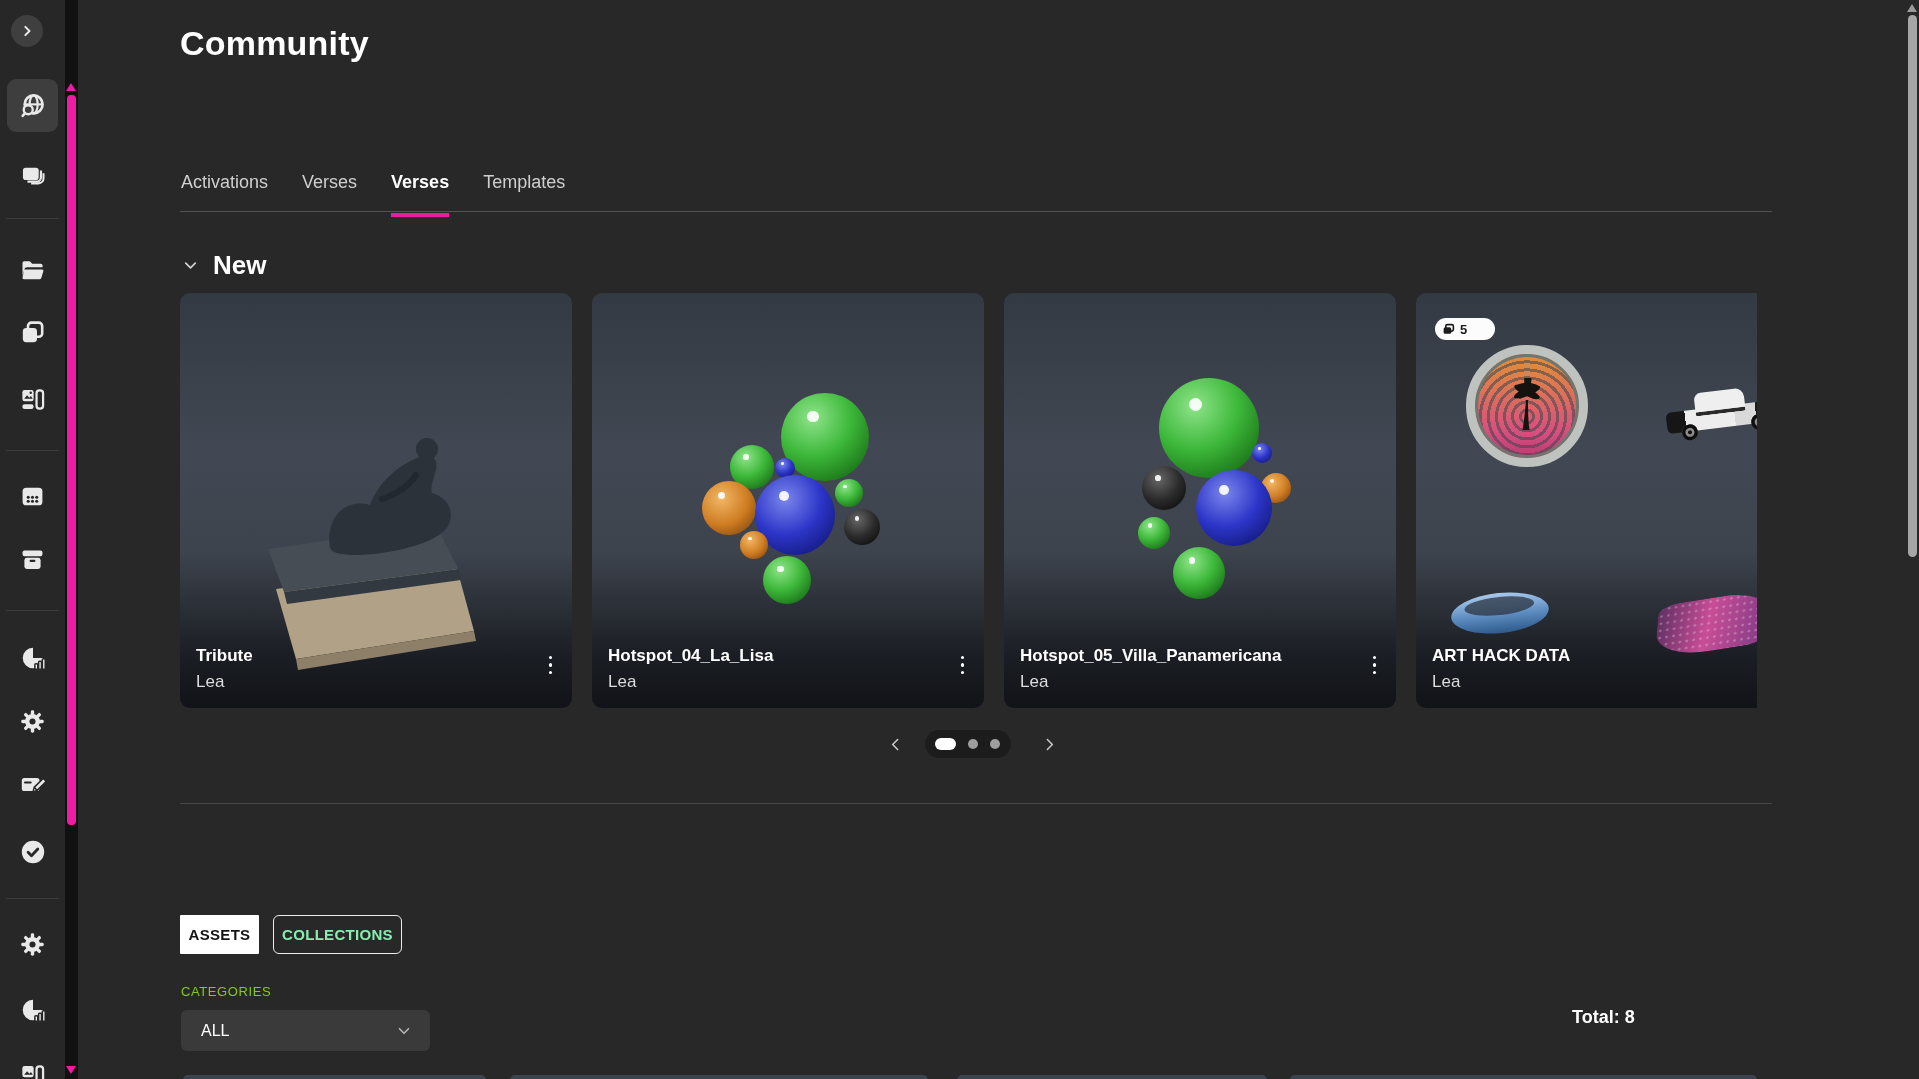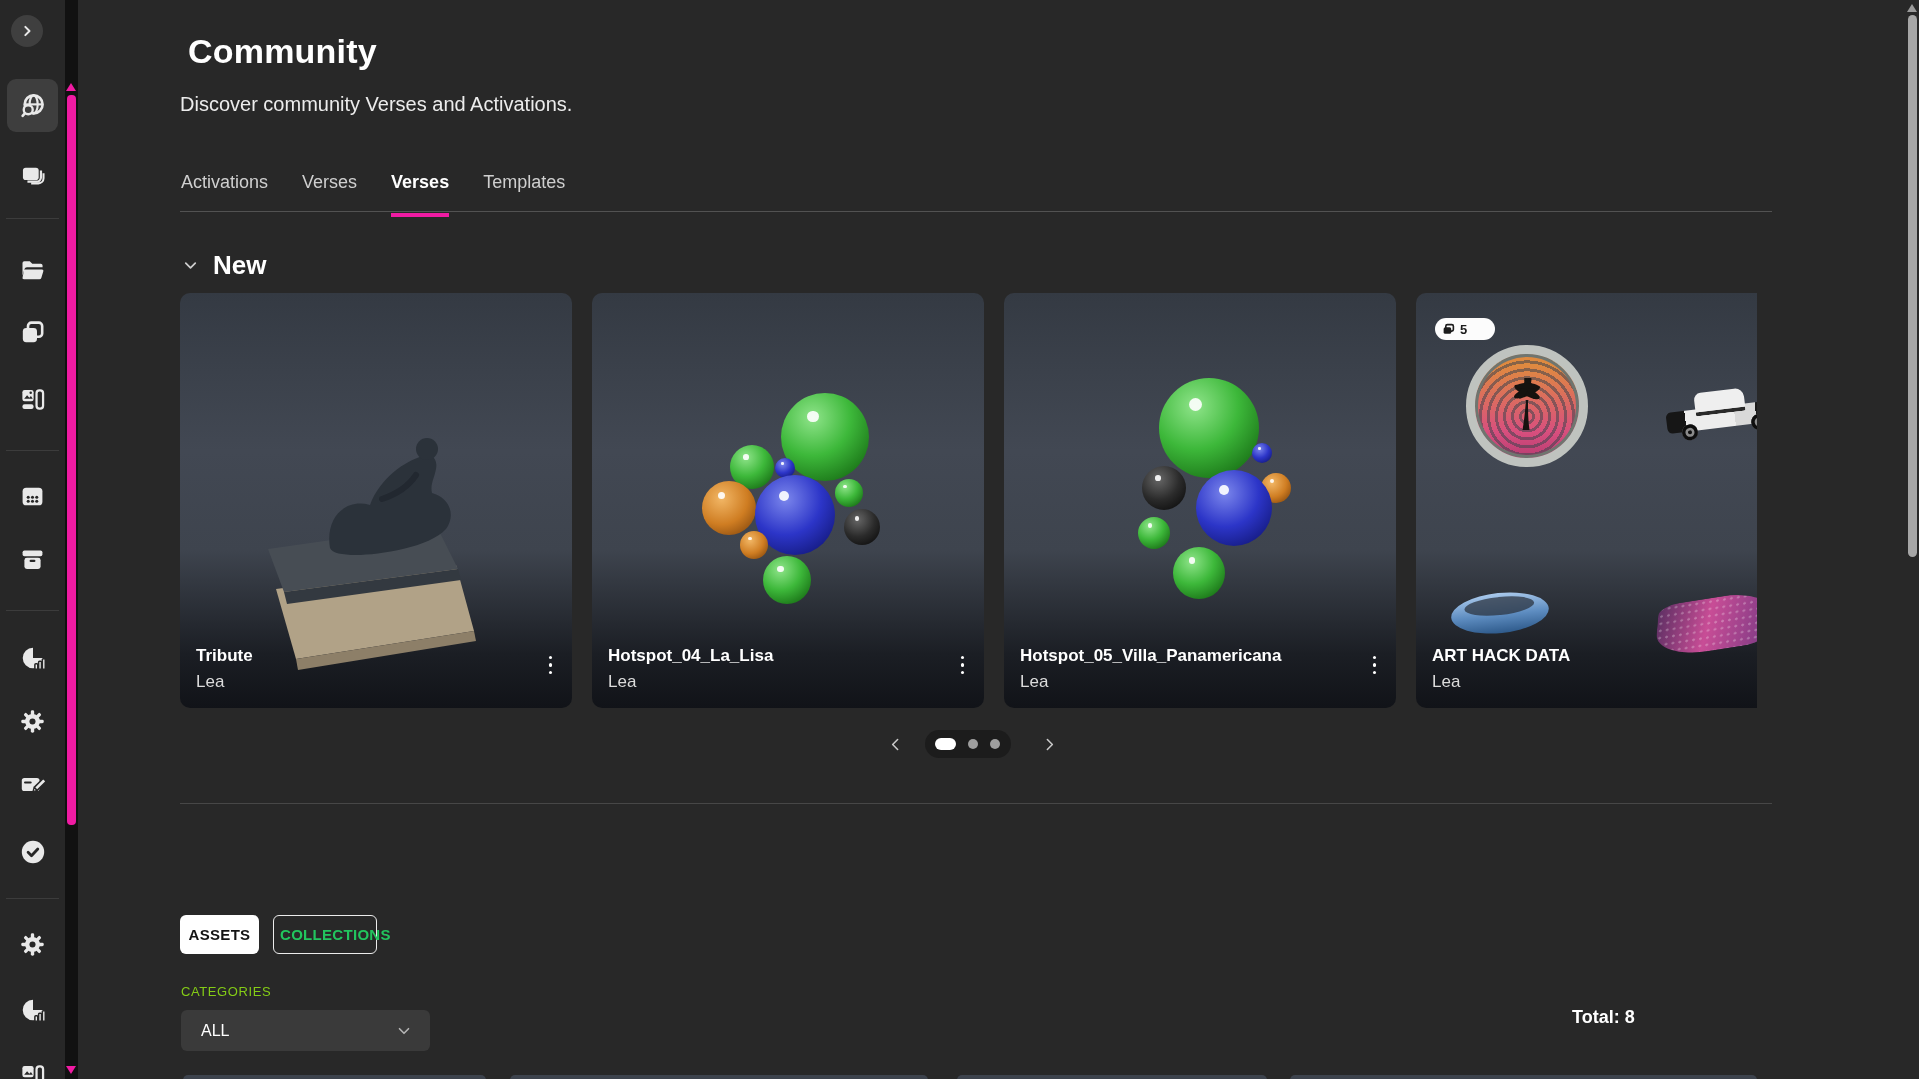--- a/index.html
+++ b/index.html
@@ -89,23 +89,23 @@
     display:flex;align-items:center;gap:12px;padding:0 10px;box-sizing:border-box;}
   .dot-active{width:21px;height:12px;border-radius:6px;background:#fff;cursor:pointer;}
   .dot{width:10px;height:10px;border-radius:50%;background:#9e9e9e;cursor:pointer;}
   .car-arrow{position:absolute;top:731px;width:26px;height:26px;display:flex;align-items:center;justify-content:center;cursor:pointer;}
 
   
   .search-bar{position:absolute;left:180px;top:851px;width:1592px;height:38px;background:#3e3e3e;border-radius:6px;display:flex;align-items:center;box-sizing:border-box;padding-left:13px;}
   .search-bar input{flex:1;background:transparent;border:none;outline:none;color:#e4e4e4;font-size:17px;margin-left:11px;font-family:"Liberation Sans",sans-serif;}
   .search-bar input::placeholder{color:#9b9b9b;}
 
-  .btn-assets{position:absolute;left:180px;top:915px;width:79px;height:39px;background:#fff;color:#141414;border:none;border-radius:6px;
+  .btn-assets{position:absolute;left:180px;top:915px;width:79px;height:39px;background:#fff;color:#141414;border:none;border-radius:1px;
     font-size:15px;font-weight:bold;letter-spacing:.3px;cursor:pointer;font-family:"Liberation Sans",sans-serif;}
-  .btn-collections{position:absolute;left:273px;top:915px;width:104px;height:39px;background:transparent;color:#22c55e;border:1.5px solid #ececec;border-radius:6px;
+  .btn-collections{position:absolute;left:273px;top:915px;width:129px;height:39px;background:transparent;color:#86efac;border:1.5px solid #ececec;border-radius:6px;
     font-size:15px;font-weight:600;letter-spacing:.3px;cursor:pointer;font-family:"Liberation Sans",sans-serif;}
 
   .cat-label{position:absolute;left:181px;top:984px;font-size:13px;color:#84cc16;letter-spacing:.6px;}
   .dropdown{position:absolute;left:181px;top:1010px;width:249px;height:41px;background:#3a3a3a;border-radius:6px;
     display:flex;align-items:center;justify-content:space-between;padding:0 17px 0 20px;box-sizing:border-box;cursor:pointer;}
   .dropdown .val{font-size:16px;font-weight:400;color:#fff;}
 
   .total{position:absolute;left:1572px;top:1007px;width:200px;text-align:left;font-size:18px;font-weight:bold;}
 
   .strip{position:absolute;top:1075px;height:5px;background:#3d434d;border-radius:8px 8px 0 0;cursor:pointer;}
@@ -264,22 +264,21 @@
       </svg>
     </div>
   </nav>
 
   <div class="sb-scroll">
     <div class="tri-up-pink"></div>
     <div class="sb-thumb"></div>
     <div class="tri-down-pink"></div>
   </div>
 
-  <h1 class="page-title" style="margin:8px;text-align:right;">Community</h1>
-  <div class="page-subtitle">Discover community Verses and Activations.</div>
+  <h1 class="page-title" style="margin:0;text-align:right;">Community</h1>
 
   <div class="tabs">
     <div class="tab">Activations</div>
     <div class="tab">Verses</div>
     <div class="tab active">Verses</div>
     <div class="tab">Templates</div>
   </div>
   <div class="divider" style="left:180px;top:211px;width:1592px;"></div>
 
   <div class="section-head">

